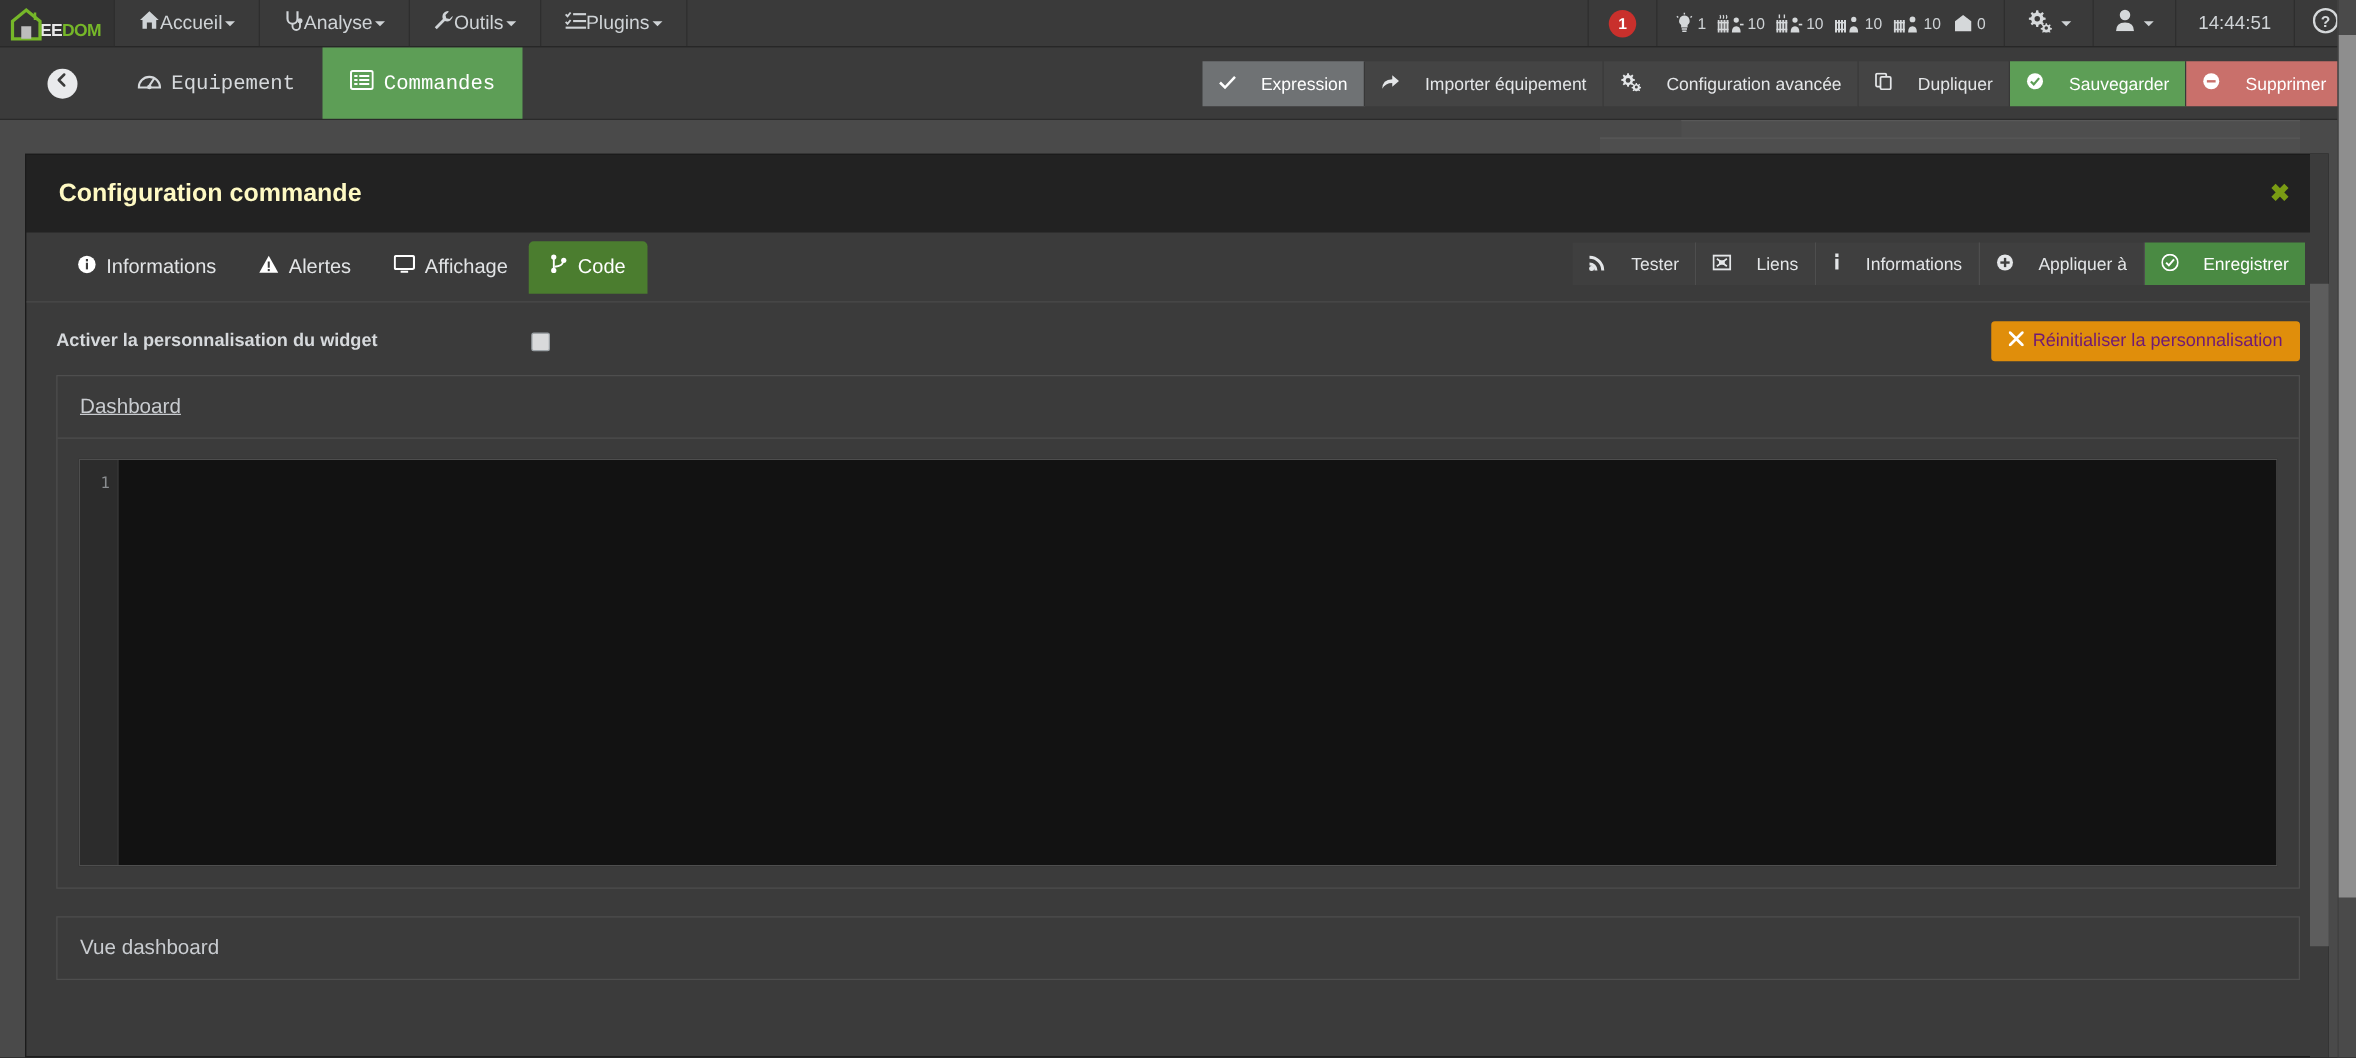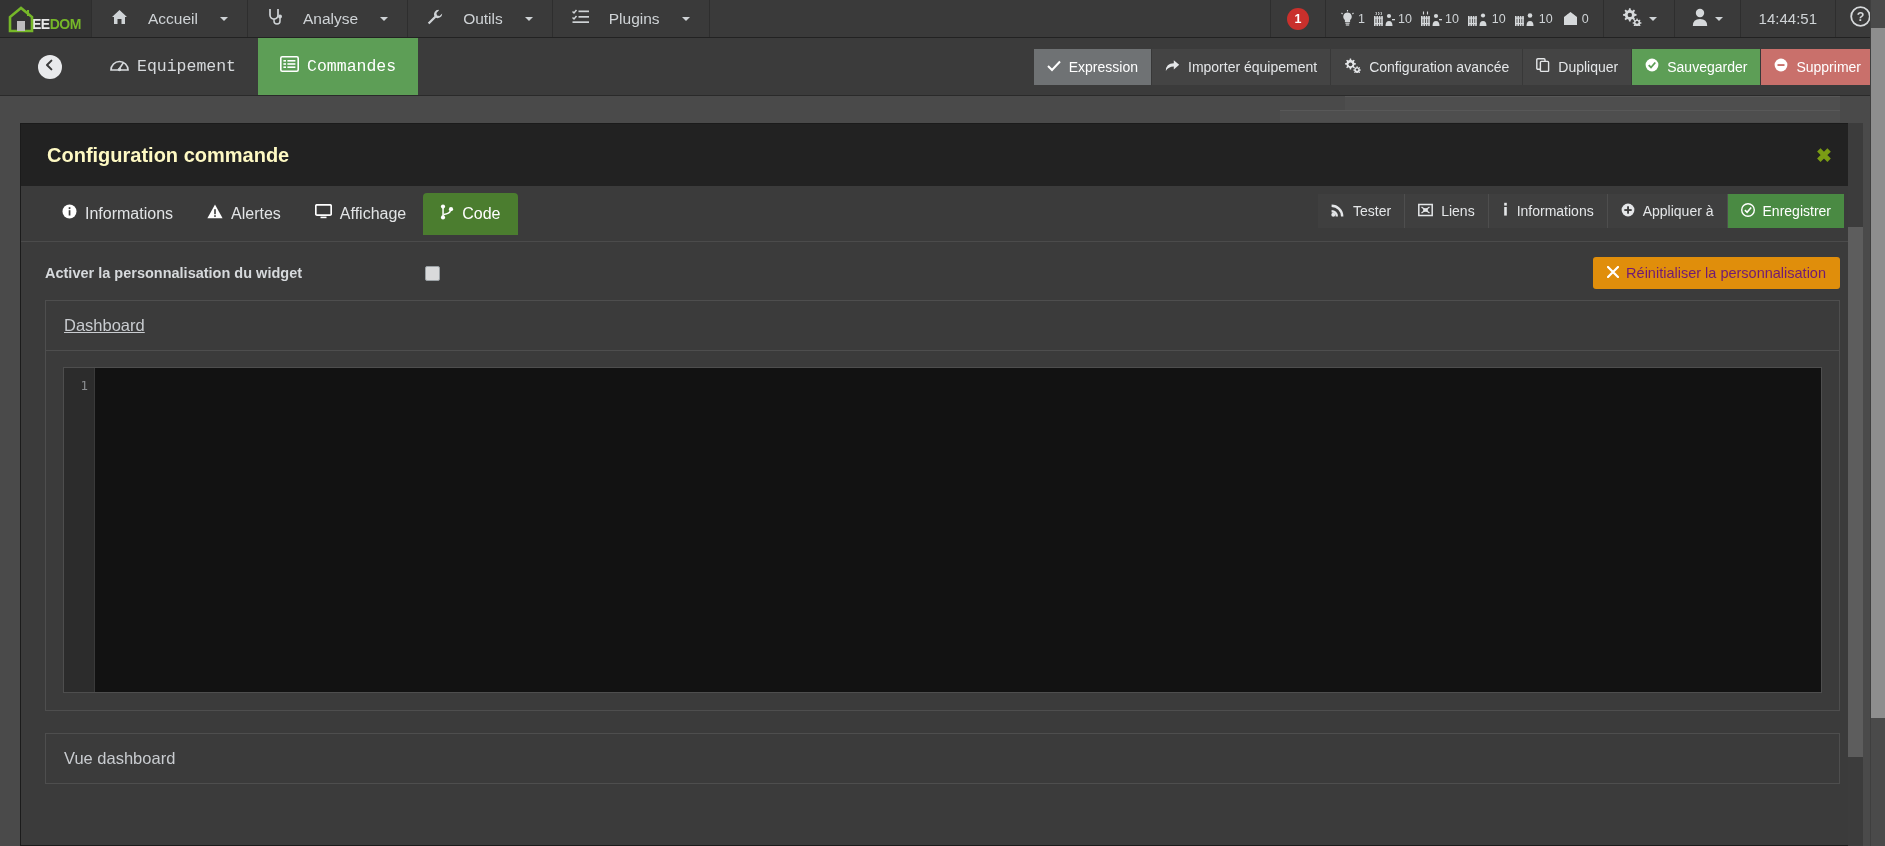--- a/index.html
+++ b/index.html
@@ -28,21 +28,21 @@
   .logo-wrap { display: flex; align-items: flex-end; position: relative; }
   .logo-mark { width: 30px; height: 28px; position: relative; }
   .logo-text {
     font-size: 14px; font-weight: bold; letter-spacing: -0.5px;
     margin-left: -4px; margin-bottom: 1px;
   }
   .logo-ee { color: #e8e8e8; }
   .logo-dom { color: #76b729; }
 
   .nav-item {
-    display: flex; align-items: center; gap: 20px;
+    display: flex; align-items: center; gap: 0;
     padding: 0 19px;
     color: #cfd3d6; font-size: 15.5px;
     border-right: 1px solid #2e2e2e;
     cursor: pointer; user-select: none;
     white-space: nowrap;
   }
   .nav-item:first-of-type { border-left: 1px solid #2e2e2e; }
   .caret {
     width: 0; height: 0; margin-left: 2px;
     border-left: 4px solid transparent; border-right: 4px solid transparent;
@@ -101,21 +101,21 @@
   .eq-tab {
     display: flex; align-items: center; gap: 8px;
     padding: 0 22px; font-size: 16.5px; color: #d6d9dc;
     cursor: pointer; user-select: none; font-family: Liberation Mono, monospace;
   }
   .eq-tab.active { background: #5d9e56; color: #fff; }
 
   .subbar-spacer { flex: 1; }
   .btn-group { display: flex; align-items: stretch; height: 36px; margin-right: 10px; }
   .tbtn {
-    display: flex; align-items: center; gap: 8px;
+    display: flex; align-items: center; gap: 20px;
     padding: 0 13px; font-size: 14px; color: #e4e6e8;
     background: #444; border-right: 1px solid #383838;
     cursor: pointer; user-select: none; white-space: nowrap;
   }
   .tbtn.pressed { background: #6f7274; color: #fff; }
   .tbtn.green { background: #5d9e56; color: #fff; }
   .tbtn.red { background: #c9706b; color: #fff; }
 
   
   #page-bg {

